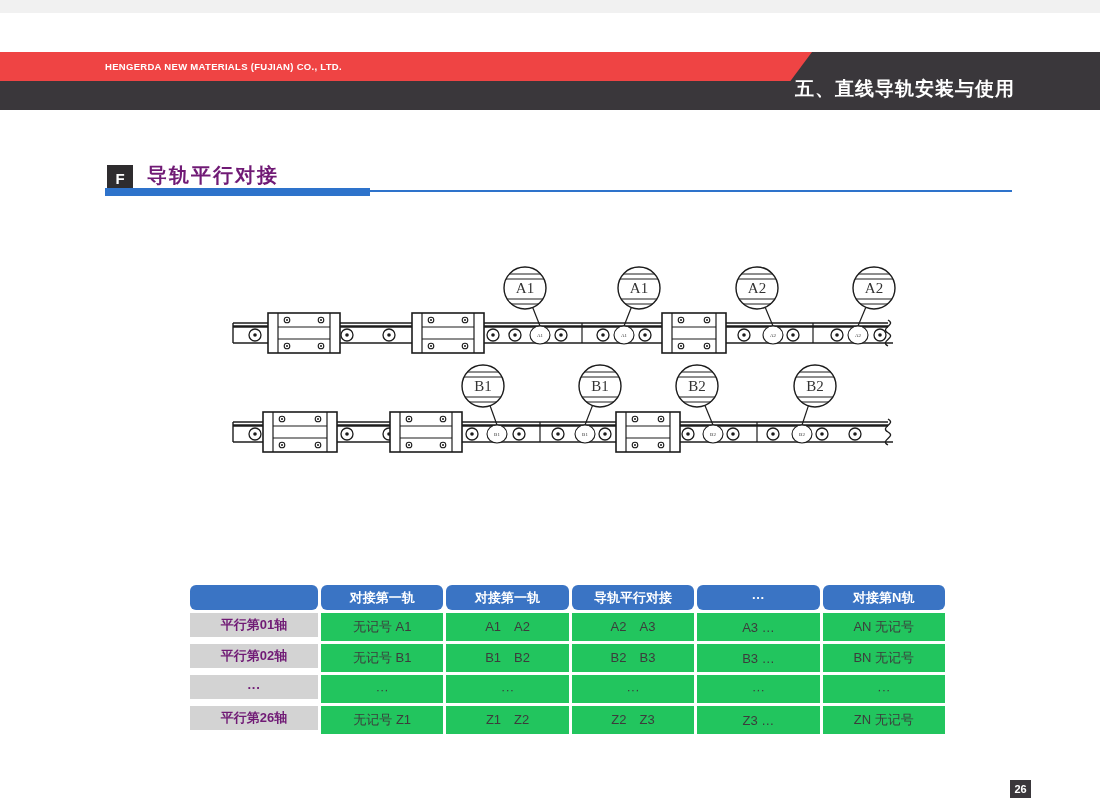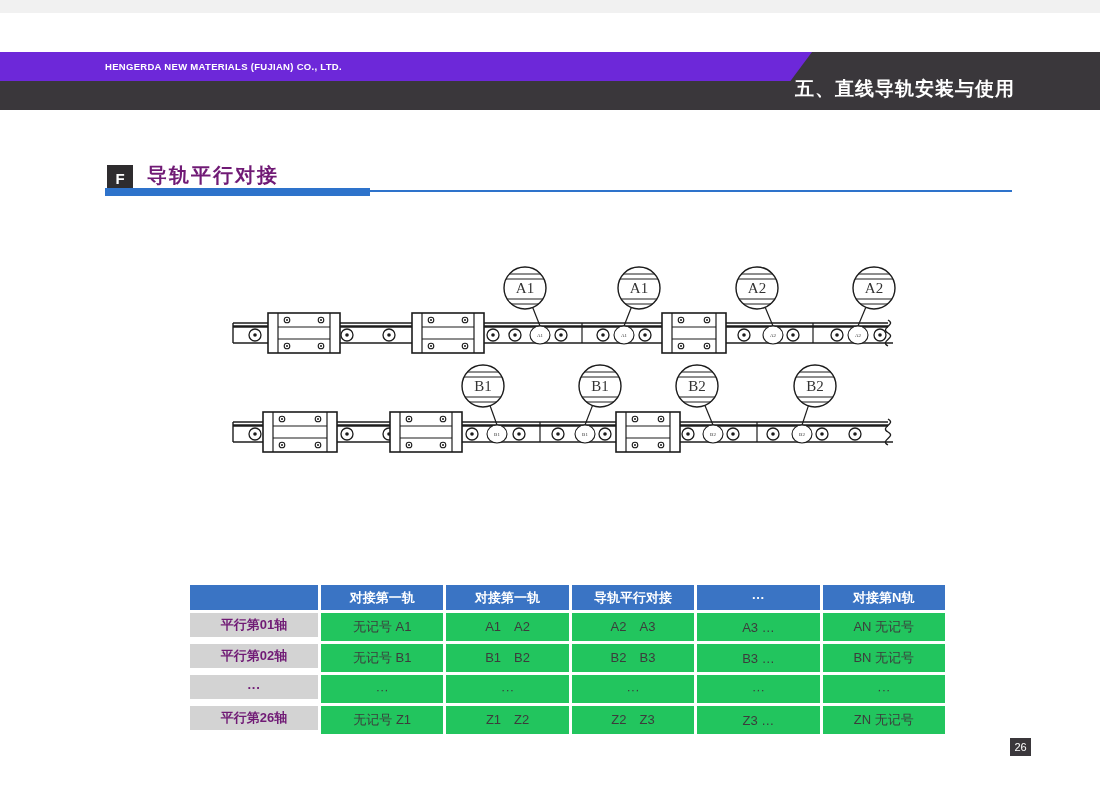--- a/index.html
+++ b/index.html
@@ -8,21 +8,21 @@
     font-family:"Liberation Sans",sans-serif;
   }
   .top-strip{position:absolute;left:0;top:0;width:1100px;height:13px;background:#f1f1f1;}
   
   .header-dark{position:absolute;left:0;top:52px;width:1100px;height:58px;background:#3a373b;}
   .header-title{
     position:absolute;right:85px;top:8px;height:58px;display:flex;align-items:center;
     color:#ffffff;font-size:19px;font-weight:bold;letter-spacing:1px;
   }
   .header-blue{
-    position:absolute;left:0;top:52px;width:812px;height:29px;background:#6d28d9;
+    position:absolute;left:0;top:52px;width:812px;height:29px;background:#ef4444;
     clip-path:polygon(0 0,812px 0,783px 39px,0 39px);
     display:flex;align-items:center;
   }
   .company{margin-left:105px;color:#ffffff;font-size:9.5px;font-weight:bold;letter-spacing:.3px;}
   
   .f-badge{
     position:absolute;left:107px;top:165px;width:26px;height:26px;background:#2e2c2e;
     color:#ffffff;font-size:15px;font-weight:bold;display:flex;align-items:center;justify-content:center;
   }
   .section-title{
@@ -39,34 +39,34 @@
     position:absolute;left:190px;top:512px;width:785px;
     font-size:13.5px;line-height:26px;color:#3a3a3a;
   }
   
   .code-table{
     position:absolute;left:190px;top:585px;width:755px;
     display:grid;grid-template-columns:128px repeat(5,1fr);gap:3px;font-size:13px;
   }
   .code-table .th{
     background:#3a74c4;color:#ffffff;font-weight:bold;height:25px;
-    display:flex;align-items:center;justify-content:center;
+    display:flex;align-items:center;justify-content:center;border-radius:6px;
   }
   .code-table .rowhead{
     background:#d3d3d3;color:#701a75;font-weight:bold;height:24px;
     display:flex;align-items:center;justify-content:center;
   }
   .code-table .td{
     background:#22c55e;color:#3c3c3c;height:28px;
     display:flex;align-items:center;justify-content:center;white-space:pre;
   }
   
   .page-badge{
-    position:absolute;left:1010px;top:738px;width:21px;height:18px;background:#3a373b;
-    color:#ffffff;font-size:11px;font-weight:normal;display:flex;align-items:center;justify-content:center;
+    position:absolute;left:1010px;top:780px;width:21px;height:18px;background:#3a373b;
+    color:#ffffff;font-size:11px;font-weight:bold;display:flex;align-items:center;justify-content:center;
   }
 </style>
 </head>
 <body>
 
 <div class="page">
   <div class="top-strip"></div>
 
   <div class="header-dark">
     <div class="header-title">五、直线导轨安装与使用</div>

